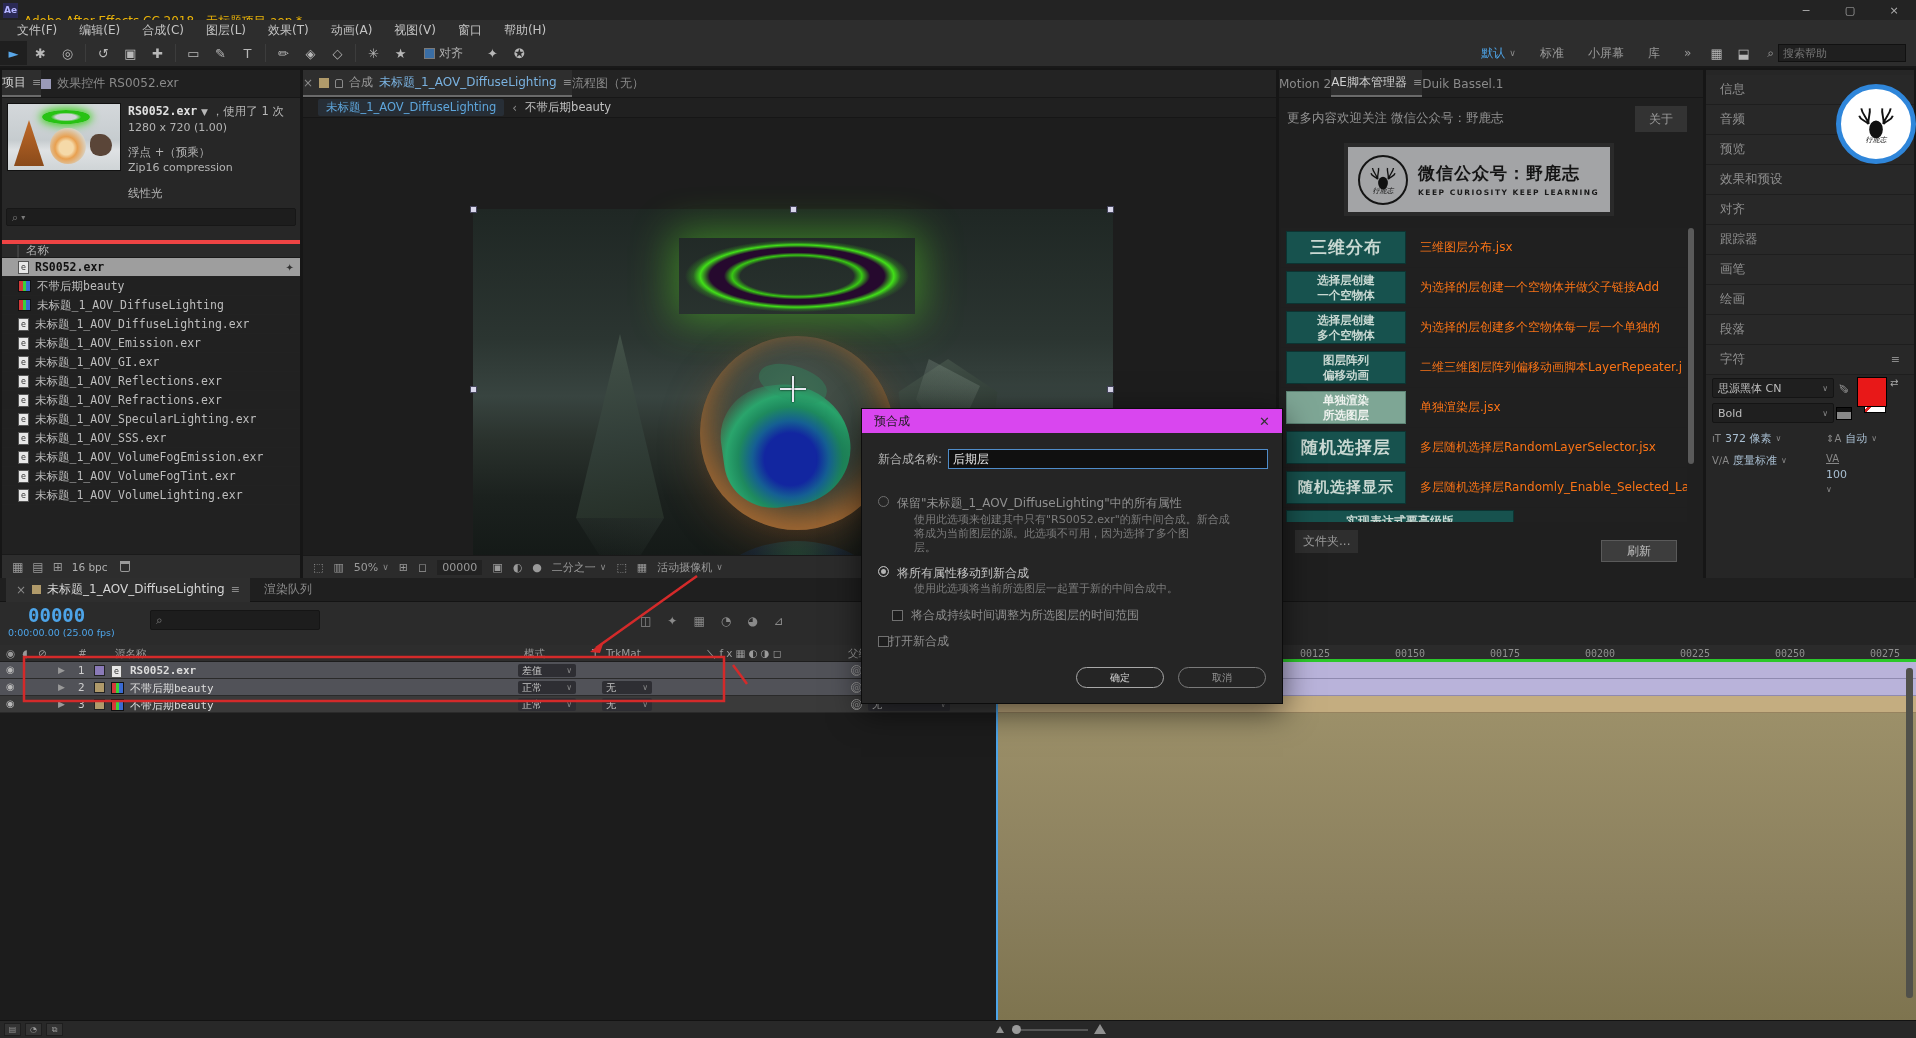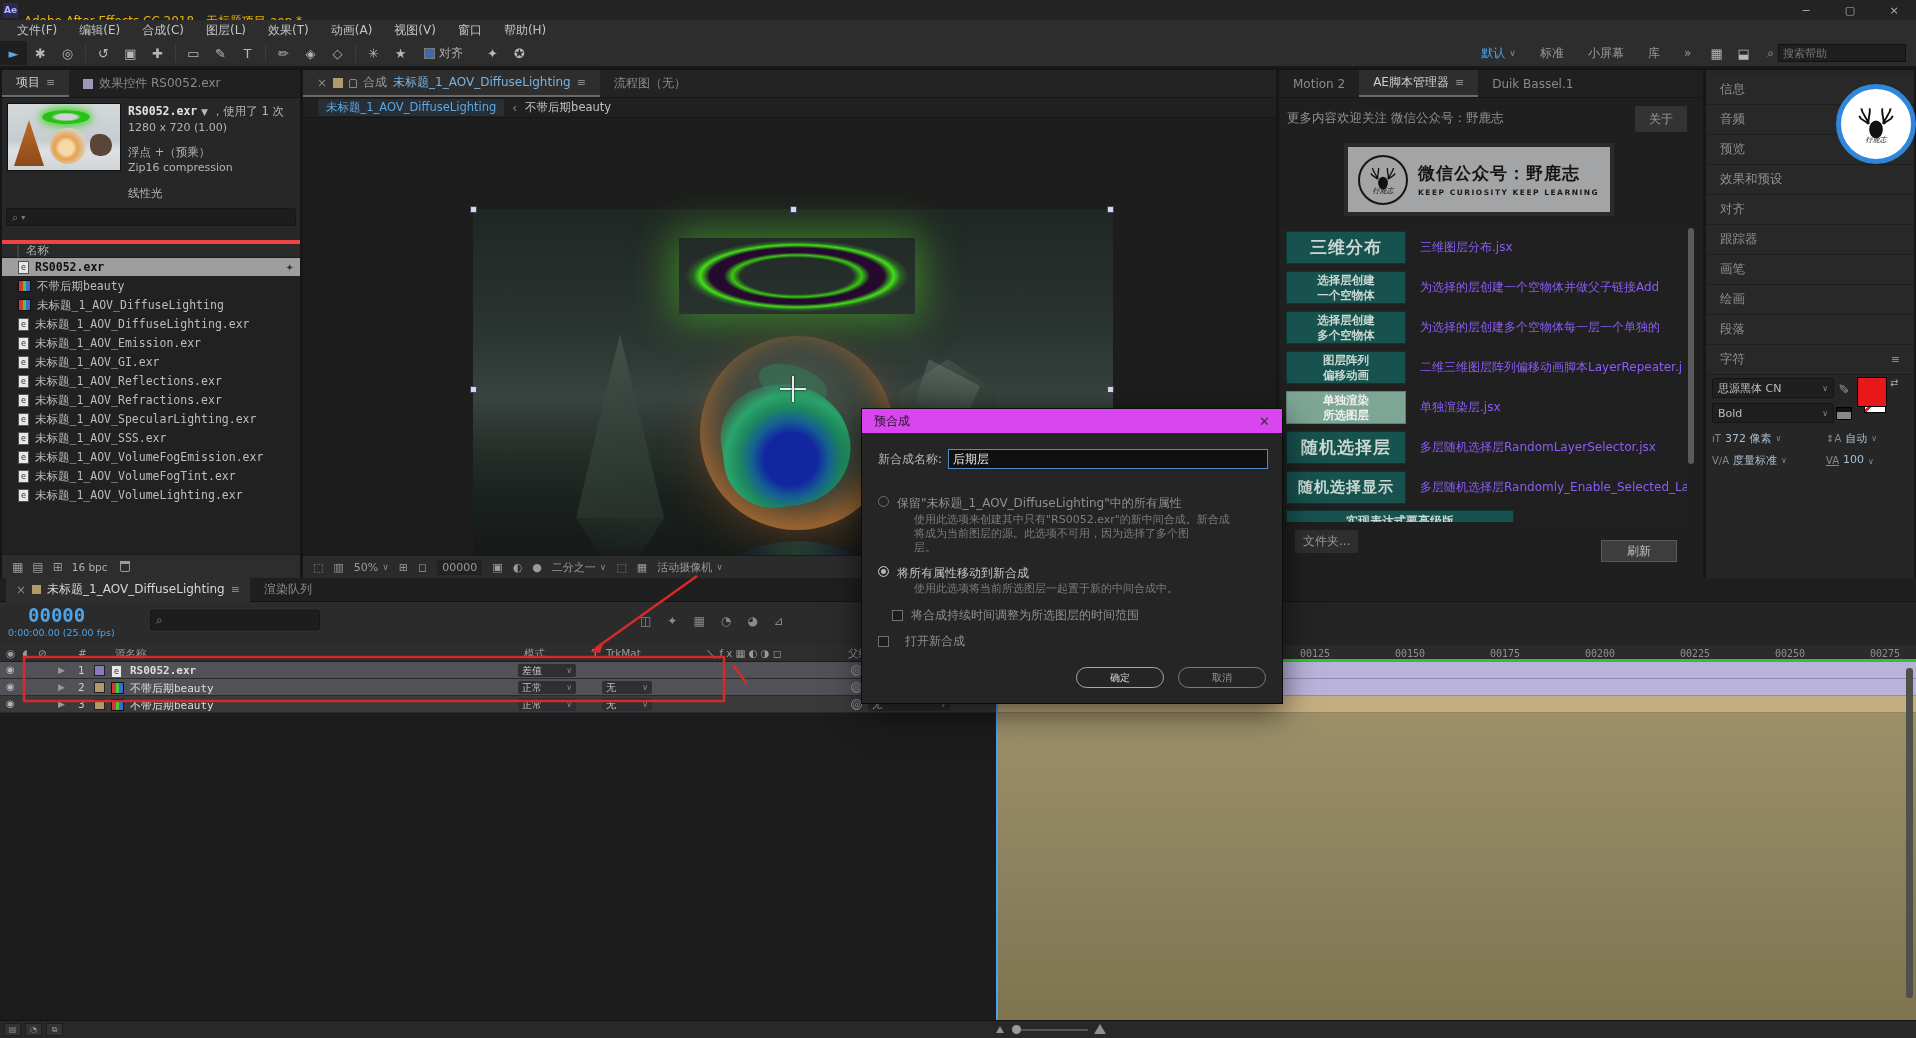--- a/index.html
+++ b/index.html
@@ -1,21 +1,21 @@
 <!DOCTYPE html>
 <html><head>
 <meta charset="utf-8">
 <style>
   *{margin:0;padding:0;box-sizing:border-box;}
   html,body{width:1916px;height:1038px;overflow:hidden;}
   body{background:#161616;font-family:"DejaVu Sans","Liberation Sans",sans-serif;color:#c8c8c8;position:relative;font-size:12px;}
   .abs{position:absolute;}
   .panel{position:absolute;background:#272727;}
   .tabrow{position:absolute;left:0;top:0;right:0;height:28px;background:#202020;display:flex;align-items:stretch;border-bottom:1px solid #171717;}
-  .tab{display:flex;align-items:center;gap:6px;padding:0 14px;color:#8a8a8a;font-size:12px;white-space:nowrap;justify-content:space-between;}
+  .tab{display:flex;align-items:center;gap:6px;padding:0 0;color:#8a8a8a;font-size:12px;white-space:nowrap;justify-content:space-between;}
   .tab.active{background:#2e2e2e;color:#cfcfcf;border-bottom:2px solid #6a6a6a;}
   .hamb{color:#8a8a8a;font-size:11px;}
   .dd{display:inline-flex;align-items:center;gap:4px;}
   .dd::after{content:"∨";font-size:9px;color:#8a8a8a;}
   .glyph{color:#9a9a9a;}
   .chip{display:inline-block;width:10px;height:10px;}
   input{font-family:inherit;}
   
   .titlebar{left:0;top:0;width:1916px;height:20px;background:#232323;display:flex;align-items:center;}
   .aechip{width:15px;height:15px;background:#2b2a55;color:#b4b4ff;font-size:9px;font-weight:bold;display:flex;align-items:center;justify-content:center;margin:0 6px 0 3px;}
@@ -40,21 +40,21 @@
   .icon-exr{width:11px;height:13px;background:#e8e8e8;border:1px solid #555;display:flex;align-items:center;justify-content:center;font-size:8px;color:#333;flex:0 0 auto;}
   .icon-comp{width:13px;height:12px;flex:0 0 auto;border:1px solid #111;background:linear-gradient(90deg,#d23a3a 0 33%,#3ad23a 33% 66%,#3a6ad2 66%);}
   .searchbox{position:absolute;left:4px;top:138px;width:290px;height:18px;background:#1d1d1d;border:1px solid #171717;border-radius:2px;color:#7a7a7a;font-size:11px;display:flex;align-items:center;padding:0 5px;gap:3px;}
   .footicon{color:#9a9a9a;font-size:12px;margin-right:9px;}
   .trash{width:10px;height:11px;border:1px solid #9a9a9a;border-top:3px solid #9a9a9a;border-radius:0 0 2px 2px;}
   
   .srow{position:relative;height:39px;background:#202020;margin-bottom:1px;display:flex;align-items:center;}
   .sbtn{width:120px;height:33px;margin-left:5px;background:#17524e;border:1px solid #0c3432;color:#c9d8d2;font-weight:bold;display:flex;align-items:center;justify-content:center;text-align:center;white-space:pre-line;font-size:11.5px;line-height:1.25;flex:0 0 auto;}
   .sbtn.lg{font-size:17px;letter-spacing:1px;}
   .sbtn.hl{background:#7ea695;border-color:#5c8374;color:#eef2ee;}
-  .sdesc{color:#8b5cf6;font-size:12px;margin-left:14px;white-space:nowrap;overflow:hidden;}
+  .sdesc{color:#f97316;font-size:12px;margin-left:14px;white-space:nowrap;overflow:hidden;}
   
   .dockrow{height:30px;display:flex;align-items:center;padding:0 14px;border-bottom:1px solid #1e1e1e;color:#8f8f8f;font-size:12.5px;background:#282828;}
   .ddbox{background:#1f1f1f;border:1px solid #141414;border-radius:2px;height:20px;display:flex;align-items:center;justify-content:space-between;color:#bdbdbd;font-size:11px;padding:0 5px;}
   .cval{color:#a9bfd2;font-size:11px;}
   
   .tl-col-label{position:absolute;top:2px;color:#9a9a9a;font-size:10.5px;}
   .lrow{position:absolute;left:0;width:996px;height:17px;background:#3a3a3a;border-bottom:1px solid #2a2a2a;}
   .lrow.sel{background:#515258;}
   .lname{position:absolute;left:130px;top:2px;color:#dcdcdc;font-size:11px;font-family:"DejaVu Sans Mono","Liberation Mono",monospace;white-space:nowrap;}
   .modebox{position:absolute;left:518px;top:2px;width:58px;height:13px;background:#2e2e33;border-radius:2px;color:#c6c6c6;font-size:10px;display:flex;align-items:center;justify-content:space-between;padding:0 4px;}
@@ -458,21 +458,21 @@
     <div class="abs" style="left:120px;top:56px;display:flex;align-items:center;gap:4px;">
       <span style="color:#888;font-size:10px;">⇕A</span>
       <span class="cval">自动</span>
         <span style="font-size:8px;color:#888;">∨</span>
     </div>
     <div class="abs" style="left:6px;top:78px;display:flex;align-items:center;gap:4px;">
       <span style="color:#888;font-size:10px;">V∕A</span>
       <span class="cval">度量标准</span>
         <span style="font-size:8px;color:#888;">∨</span>
     </div>
-    <div class="abs" style="left:120px;top:78px;display:flex;align-items:flex-end;gap:4px;">
+    <div class="abs" style="left:120px;top:78px;display:flex;align-items:flex-start;gap:4px;flex-direction:column;">
       <span style="color:#888;font-size:10px;text-decoration:underline;">VA</span>
       <span class="cval">100</span>
         <span style="font-size:8px;color:#888;">∨</span>
     </div>
   </div>
 </div>
 
 <div class="panel" style="left:0;top:578px;width:1916px;height:442px;background:#242424;">
 
   <div class="abs" style="left:0;top:0;width:1916px;height:24px;background:#1f1f1f;border-bottom:1px solid #141414;display:flex;align-items:center;">
@@ -628,21 +628,21 @@
       <span class="radio on"></span>
       <span class="dtext" style="color:#c6c6c6;">将所有属性移动到新合成</span>
     </div>
     <div class="abs" style="left:52px;top:149px;width:360px;">
       <div class="ddesc">使用此选项将当前所选图层一起置于新的中间合成中。</div>
     </div>
     <div class="abs" style="left:30px;top:174px;display:flex;gap:8px;align-items:center;">
       <span class="cbox"></span>
       <span class="dtext">将合成持续时间调整为所选图层的时间范围</span>
     </div>
-    <div class="abs" style="left:16px;top:200px;display:flex;gap:16px;align-items:center;">
+    <div class="abs" style="left:16px;top:200px;display:flex;gap:0;align-items:center;">
       <span class="cbox"></span>
       <span class="dtext">打开新合成</span>
     </div>
     <div class="abs" style="right:16px;top:234px;display:flex;gap:14px;">
       <button class="pill" style="width:88px;">确定</button>
       <button class="pill" style="width:88px;border-color:#7a7a7a;color:#949494;">取消</button>
     </div>
   </div>
 </div>
 

